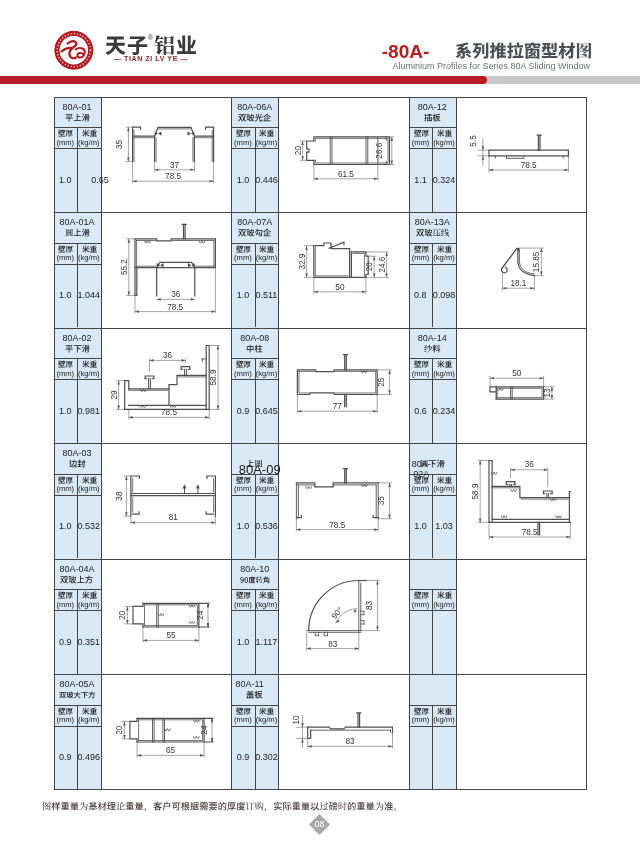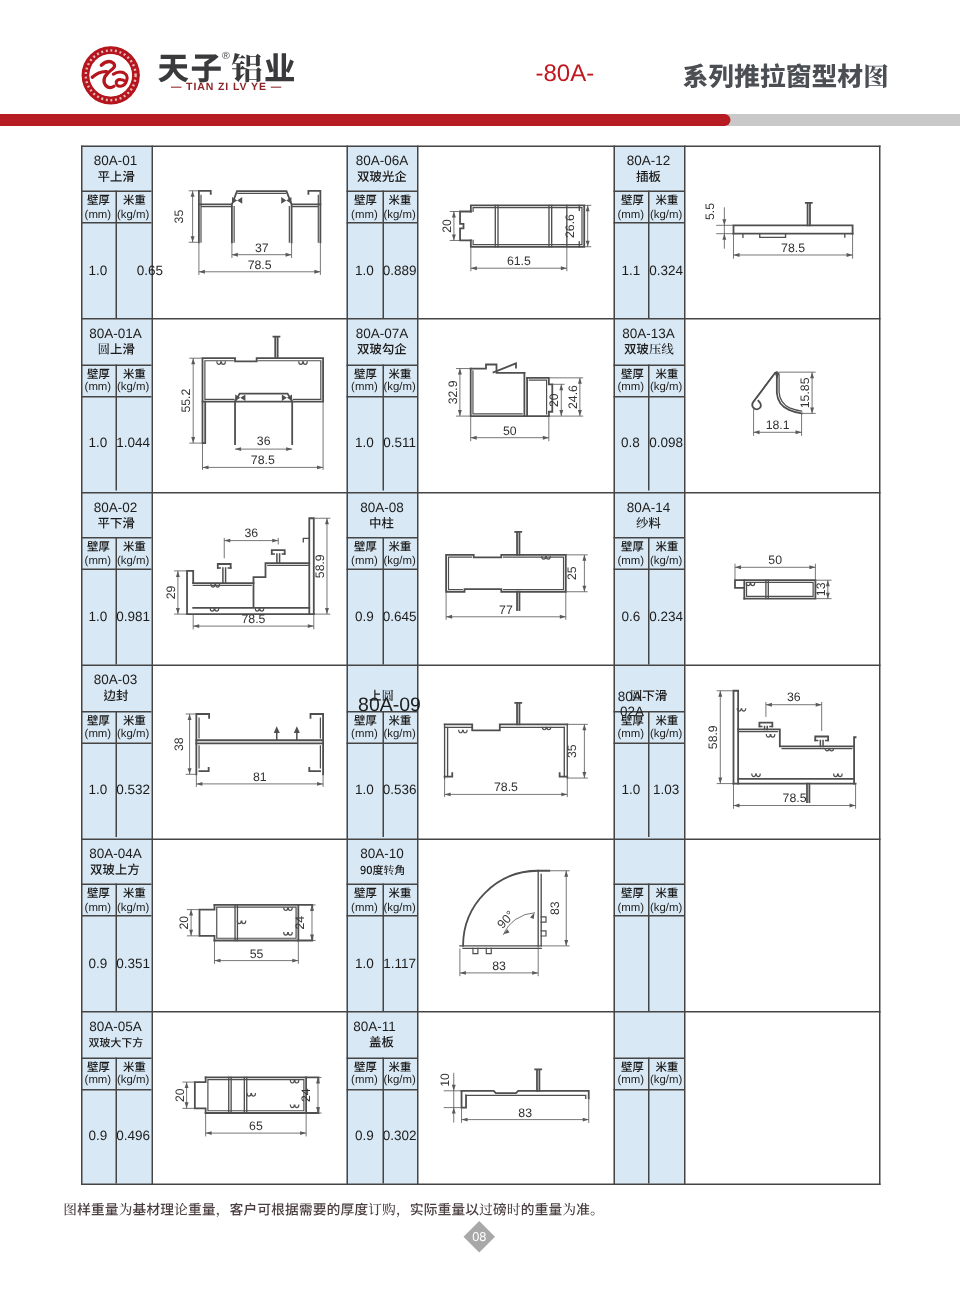--- a/index.html
+++ b/index.html
@@ -26,25 +26,26 @@
 <svg class="abs" style="left:105.0px;top:30.9px" width="46.0" height="28.4" viewBox="0 0 46.0 28.4">
       <path transform="translate(0,22.1)" d="M11.9 -8.7Q12.9 -5.8 15.1 -3.8Q17.2 -1.7 20.6 -0.9Q20.3 -0.6 20.0 -0.1Q19.6 0.4 19.3 0.8Q18.9 1.3 18.7 1.7Q16.3 0.9 14.5 -0.4Q12.7 -1.8 11.4 -3.7Q10.2 -5.6 9.3 -8.1ZM2.1 -16.6H18.8V-13.7H2.1ZM1.3 -10.3H19.7V-7.4H1.3ZM8.8 -15.6H11.8V-11.6Q11.8 -10.3 11.6 -8.9Q11.4 -7.4 10.9 -5.9Q10.3 -4.4 9.3 -3.0Q8.3 -1.5 6.6 -0.3Q4.9 0.9 2.4 1.8Q2.2 1.5 1.9 1.0Q1.6 0.5 1.2 0.1Q0.8 -0.3 0.5 -0.6Q2.8 -1.3 4.3 -2.4Q5.8 -3.4 6.7 -4.6Q7.6 -5.8 8.1 -7.0Q8.5 -8.2 8.7 -9.4Q8.8 -10.6 8.8 -11.7Z M22.9 -8.8H42.2V-6.0H22.9ZM25.0 -16.7H38.1V-14.0H25.0ZM37.3 -16.7H38.0L38.7 -16.9L40.8 -15.3Q39.7 -14.2 38.4 -13.2Q37.1 -12.2 35.7 -11.3Q34.3 -10.4 33.0 -9.7Q32.8 -10.0 32.4 -10.4Q32.1 -10.8 31.8 -11.1Q31.4 -11.5 31.2 -11.7Q32.3 -12.3 33.5 -13.1Q34.8 -13.8 35.8 -14.7Q36.8 -15.5 37.3 -16.1ZM31.2 -11.7H34.1V-1.3Q34.1 -0.2 33.8 0.5Q33.5 1.1 32.7 1.4Q31.9 1.7 30.8 1.8Q29.6 1.9 28.2 1.9Q28.1 1.5 27.9 1.0Q27.7 0.4 27.5 -0.1Q27.3 -0.6 27.0 -1.0Q27.7 -0.9 28.5 -0.9Q29.2 -0.9 29.8 -0.9Q30.3 -0.9 30.6 -0.9Q30.9 -0.9 31.0 -1.0Q31.2 -1.1 31.2 -1.4Z" fill="#3a3a3c"></path>
     </svg>
 <div class="abs" style="left:148px;top:34px;font-size:7px;color:#3a3a3c">®</div>
 <svg class="abs" style="left:154.0px;top:30.9px" width="46.0" height="28.4" viewBox="0 0 46.0 28.4">
       <path transform="translate(0,22.1)" d="M9.6 -7.8 12.3 -6.8H16.9L18.1 -8.2L20.5 -6.4Q20.4 -6.3 20.2 -6.2Q20.0 -6.1 19.6 -6.0V0.9Q19.6 1.0 19.1 1.3Q18.5 1.5 17.5 1.5H17.0V-6.2H12.1V1.2Q12.1 1.3 11.6 1.6Q11.0 1.8 10.0 1.8H9.6V-6.8ZM10.3 -16.8 12.9 -15.8H16.5L17.7 -17.2L20.0 -15.5Q19.9 -15.4 19.7 -15.2Q19.5 -15.1 19.2 -15.1V-9.4Q19.2 -9.3 18.6 -9.1Q18.0 -8.9 17.1 -8.9H16.6V-15.3H12.7V-9.2Q12.7 -9.1 12.2 -8.9Q11.6 -8.6 10.7 -8.6H10.3V-15.8ZM18.2 -0.5V0.1H11.0V-0.5ZM18.2 -10.6V-10.0H11.3V-10.6ZM7.5 -16.4Q7.5 -16.4 7.8 -16.1Q8.2 -15.8 8.7 -15.3Q9.3 -14.9 9.7 -14.5Q9.6 -14.2 9.1 -14.2H2.9L2.7 -14.8H6.2ZM3.2 -1.3Q3.7 -1.5 4.6 -1.9Q5.5 -2.4 6.6 -3.0Q7.7 -3.5 8.9 -4.2L9.0 -4.0Q8.7 -3.5 8.1 -2.7Q7.5 -1.9 6.7 -0.9Q6.0 0.1 5.0 1.1ZM5.6 -10.9 6.3 -10.5V-1.1L4.0 -0.4L5.1 -1.6Q5.5 -0.9 5.6 -0.3Q5.6 0.4 5.5 0.9Q5.3 1.3 5.1 1.6L2.3 -0.8Q2.9 -1.2 3.2 -1.5Q3.4 -1.7 3.5 -1.9Q3.6 -2.1 3.6 -2.3V-10.9ZM7.5 -9.2Q7.5 -9.2 7.9 -8.9Q8.3 -8.6 8.8 -8.1Q9.3 -7.7 9.7 -7.3Q9.6 -7.0 9.1 -7.0H0.8L0.6 -7.6H6.3ZM7.0 -12.7Q7.0 -12.7 7.4 -12.3Q7.7 -12.0 8.3 -11.6Q8.8 -11.1 9.2 -10.7Q9.1 -10.4 8.6 -10.4H2.0L1.9 -11.0H5.8ZM5.3 -16.3Q4.9 -15.2 4.2 -13.9Q3.5 -12.7 2.6 -11.6Q1.7 -10.5 0.6 -9.6L0.5 -9.8Q0.9 -10.6 1.2 -11.6Q1.5 -12.7 1.8 -13.8Q2.1 -14.9 2.2 -16.0Q2.4 -17.0 2.5 -17.8L6.0 -16.8Q6.0 -16.6 5.8 -16.5Q5.7 -16.3 5.3 -16.3Z M23.0 -1.8H42.0V1.0H23.0ZM28.3 -17.6H31.2V-0.8H28.3ZM33.8 -17.6H36.7V-0.6H33.8ZM39.4 -13.5 41.9 -12.3Q41.4 -11.0 40.9 -9.6Q40.3 -8.1 39.7 -6.9Q39.1 -5.6 38.6 -4.5L36.3 -5.7Q36.8 -6.7 37.4 -8.0Q38.0 -9.4 38.5 -10.8Q39.0 -12.2 39.4 -13.5ZM23.2 -12.8 25.8 -13.6Q26.3 -12.3 26.8 -10.9Q27.3 -9.4 27.7 -8.0Q28.2 -6.7 28.4 -5.6L25.7 -4.6Q25.5 -5.7 25.0 -7.1Q24.6 -8.5 24.2 -10.0Q23.7 -11.5 23.2 -12.8Z" fill="#3a3a3c"></path>
     </svg>
 
 <div class="abs" style="left:102px;top:55px;width:98px;font-size:7px;font-weight:bold;color:#8d2427;text-align:center;letter-spacing:0.6px;white-space:nowrap">— TIAN ZI LV YE —</div>
 
-<div class="abs" style="left:357px;top:41px;width:97px;font-size:16px;font-weight:normal;text-align:left;white-space:nowrap;color:#c0181e">-80A-</div>
+<div class="abs" style="left:357px;top:41px;width:97px;font-size:19px;font-weight:bold;text-align:center;white-space:nowrap;color:#c0181e">-80A-</div>
 <svg class="abs" style="left:455.4px;top:39.4px" width="139.6" height="23.2" viewBox="0 0 139.6 23.2">
       <path transform="translate(0,18.1)" d="M4.0 -3.5 6.3 -2.6Q5.8 -2.0 5.1 -1.3Q4.5 -0.7 3.8 -0.1Q3.1 0.5 2.5 0.9Q2.3 0.7 1.9 0.4Q1.5 0.1 1.2 -0.1Q0.8 -0.4 0.5 -0.6Q1.5 -1.1 2.4 -1.9Q3.4 -2.7 4.0 -3.5ZM10.6 -2.5 12.4 -3.7Q13.1 -3.3 13.8 -2.7Q14.5 -2.2 15.2 -1.6Q15.9 -1.1 16.3 -0.6L14.3 0.7Q13.9 0.3 13.3 -0.3Q12.6 -0.9 11.9 -1.5Q11.2 -2.0 10.6 -2.5ZM7.5 -5.0H9.8V-0.8Q9.8 0.0 9.6 0.5Q9.4 1.0 8.8 1.2Q8.2 1.5 7.4 1.5Q6.7 1.6 5.7 1.6Q5.6 1.1 5.4 0.4Q5.1 -0.2 4.9 -0.6Q5.3 -0.6 5.8 -0.6Q6.2 -0.6 6.6 -0.6Q7.0 -0.6 7.1 -0.6Q7.3 -0.6 7.4 -0.7Q7.5 -0.7 7.5 -0.9ZM12.2 -14.8 13.9 -13.0Q12.6 -12.5 11.1 -12.1Q9.7 -11.7 8.1 -11.4Q6.5 -11.1 4.9 -10.9Q3.3 -10.6 1.8 -10.4Q1.7 -10.9 1.5 -11.4Q1.3 -12.0 1.1 -12.4Q2.6 -12.5 4.2 -12.8Q5.7 -13.0 7.2 -13.3Q8.6 -13.7 9.9 -14.0Q11.2 -14.4 12.2 -14.8ZM2.4 -3.1Q2.3 -3.4 2.2 -3.7Q2.1 -4.1 2.0 -4.5Q1.8 -4.9 1.7 -5.2Q2.3 -5.3 2.8 -5.5Q3.3 -5.7 4.1 -6.1Q4.6 -6.3 5.4 -6.7Q6.2 -7.2 7.3 -7.8Q8.3 -8.4 9.4 -9.2Q10.5 -9.9 11.5 -10.8L13.2 -9.2Q11.0 -7.6 8.6 -6.3Q6.2 -5.0 3.8 -4.1V-4.0Q3.8 -4.0 3.6 -3.9Q3.4 -3.8 3.1 -3.7Q2.8 -3.6 2.6 -3.4Q2.4 -3.3 2.4 -3.1ZM2.4 -3.1 2.3 -4.8 3.6 -5.6 13.8 -6.2Q13.8 -5.8 13.8 -5.2Q13.8 -4.7 13.8 -4.3Q11.5 -4.2 9.8 -4.0Q8.1 -3.9 6.9 -3.8Q5.7 -3.7 4.9 -3.6Q4.1 -3.5 3.7 -3.4Q3.2 -3.4 2.9 -3.3Q2.6 -3.2 2.4 -3.1ZM3.1 -6.9Q3.0 -7.1 2.9 -7.5Q2.8 -7.9 2.7 -8.3Q2.5 -8.7 2.4 -9.0Q2.8 -9.1 3.1 -9.2Q3.5 -9.4 3.9 -9.6Q4.2 -9.8 4.9 -10.1Q5.6 -10.5 6.4 -11.1Q7.2 -11.7 7.8 -12.3L9.8 -11.0Q8.6 -10.1 7.2 -9.3Q5.8 -8.5 4.4 -7.9V-7.9Q4.4 -7.9 4.2 -7.8Q4.0 -7.7 3.7 -7.5Q3.5 -7.4 3.3 -7.2Q3.1 -7.1 3.1 -6.9ZM3.1 -6.9 3.0 -8.5 4.1 -9.1 10.6 -9.4Q10.5 -9.0 10.4 -8.5Q10.3 -7.9 10.3 -7.6Q8.6 -7.5 7.4 -7.4Q6.2 -7.3 5.4 -7.3Q4.7 -7.2 4.2 -7.2Q3.8 -7.1 3.5 -7.0Q3.3 -7.0 3.1 -6.9ZM10.9 -7.2 12.8 -8.2Q13.4 -7.6 14.0 -6.8Q14.7 -6.1 15.2 -5.5Q15.8 -4.8 16.2 -4.3L14.2 -3.1Q13.9 -3.6 13.3 -4.3Q12.8 -5.1 12.1 -5.8Q11.5 -6.6 10.9 -7.2Z M27.1 -12.7H29.3V-3.2H27.1ZM31.0 -14.3H33.3V-1.1Q33.3 -0.2 33.1 0.4Q32.9 0.9 32.3 1.1Q31.8 1.4 30.9 1.5Q30.1 1.6 28.9 1.6Q28.8 1.1 28.6 0.4Q28.4 -0.2 28.2 -0.7Q28.9 -0.7 29.6 -0.7Q30.3 -0.7 30.6 -0.7Q30.8 -0.7 30.9 -0.8Q31.0 -0.9 31.0 -1.1ZM20.7 -10.1H25.0V-8.0H20.7ZM18.1 -13.9H26.7V-11.8H18.1ZM19.6 -5.3 20.7 -7.0Q21.2 -6.7 21.7 -6.4Q22.3 -6.1 22.8 -5.7Q23.3 -5.4 23.6 -5.1L22.4 -3.2Q22.2 -3.5 21.7 -3.9Q21.2 -4.2 20.7 -4.6Q20.1 -5.0 19.6 -5.3ZM24.2 -10.1H24.6L25.0 -10.2L26.4 -9.7Q26.0 -6.8 25.2 -4.6Q24.3 -2.4 23.0 -0.8Q21.8 0.7 20.2 1.6Q20.0 1.4 19.7 1.1Q19.4 0.7 19.1 0.4Q18.7 0.1 18.5 -0.0Q20.0 -0.8 21.2 -2.2Q22.4 -3.5 23.1 -5.4Q23.9 -7.2 24.2 -9.6ZM20.9 -12.7 23.1 -12.3Q22.8 -10.8 22.2 -9.3Q21.6 -7.7 20.8 -6.3Q20.0 -5.0 19.0 -4.0Q18.8 -4.2 18.5 -4.5Q18.2 -4.7 17.9 -5.0Q17.6 -5.3 17.4 -5.4Q18.3 -6.3 19.0 -7.5Q19.7 -8.8 20.1 -10.1Q20.6 -11.5 20.9 -12.7Z M34.7 -6.0Q35.8 -6.3 37.3 -6.6Q38.8 -7.0 40.3 -7.4L40.6 -5.4Q39.2 -5.0 37.8 -4.6Q36.4 -4.2 35.2 -3.9ZM34.9 -11.5H40.6V-9.5H34.9ZM36.8 -14.6H39.0V-1.0Q39.0 -0.2 38.8 0.3Q38.7 0.8 38.2 1.1Q37.8 1.3 37.2 1.4Q36.6 1.5 35.7 1.5Q35.7 1.1 35.5 0.4Q35.3 -0.2 35.1 -0.7Q35.6 -0.7 36.0 -0.7Q36.4 -0.7 36.5 -0.7Q36.7 -0.7 36.7 -0.8Q36.8 -0.8 36.8 -1.0ZM42.5 -8.3H50.5V-6.3H42.5ZM42.5 -4.9H50.5V-2.9H42.5ZM42.6 -1.5H51.1V0.6H42.6ZM43.0 -14.6 45.2 -14.0Q44.7 -12.5 44.0 -11.1Q43.3 -9.7 42.5 -8.4Q41.7 -7.2 40.9 -6.3Q40.7 -6.5 40.4 -6.8Q40.1 -7.1 39.8 -7.4Q39.5 -7.8 39.2 -8.0Q40.0 -8.7 40.8 -9.8Q41.5 -10.8 42.1 -12.1Q42.6 -13.3 43.0 -14.6ZM44.0 -11.7H50.7V-9.6H44.0V1.6H41.9V-9.9L43.6 -11.7ZM45.9 -10.6H48.1V-0.4H45.9ZM45.4 -13.7 47.4 -14.5Q47.8 -14.0 48.1 -13.3Q48.4 -12.7 48.5 -12.2L46.5 -11.3Q46.4 -11.8 46.1 -12.5Q45.8 -13.2 45.4 -13.7Z M58.4 -11.8H68.1V-9.7H58.4ZM59.5 -8.7 61.5 -9.2Q61.7 -8.4 61.9 -7.4Q62.0 -6.5 62.2 -5.6Q62.4 -4.6 62.5 -3.8Q62.6 -2.9 62.7 -2.3L60.5 -1.7Q60.4 -2.3 60.3 -3.2Q60.2 -4.1 60.1 -5.0Q60.0 -6.0 59.8 -6.9Q59.7 -7.9 59.5 -8.7ZM64.7 -9.2 67.1 -8.9Q67.0 -7.8 66.8 -6.7Q66.5 -5.5 66.3 -4.4Q66.1 -3.3 65.8 -2.3Q65.6 -1.3 65.3 -0.6L63.4 -1.0Q63.6 -1.8 63.8 -2.8Q64.0 -3.8 64.2 -4.9Q64.4 -6.1 64.5 -7.2Q64.7 -8.3 64.7 -9.2ZM57.6 -1.3H68.4V0.9H57.6ZM61.5 -14.4 63.6 -14.9Q63.9 -14.3 64.1 -13.6Q64.4 -12.9 64.5 -12.3L62.2 -11.7Q62.1 -12.2 61.9 -13.0Q61.7 -13.8 61.5 -14.4ZM52.1 -6.0Q53.2 -6.2 54.8 -6.6Q56.3 -7.0 57.8 -7.3L58.1 -5.2Q56.7 -4.9 55.3 -4.5Q53.9 -4.1 52.7 -3.8ZM52.3 -11.4H58.0V-9.3H52.3ZM54.2 -14.7H56.4V-0.8Q56.4 -0.0 56.3 0.4Q56.1 0.9 55.7 1.1Q55.2 1.4 54.6 1.5Q54.0 1.5 53.2 1.5Q53.1 1.1 53.0 0.5Q52.8 -0.1 52.6 -0.5Q53.0 -0.5 53.4 -0.5Q53.8 -0.5 53.9 -0.5Q54.2 -0.5 54.2 -0.8Z M70.6 -8.4H84.4V1.6H82.1V-6.6H72.8V1.6H70.6ZM75.8 -9.6 78.2 -9.2Q77.7 -8.5 77.3 -7.9Q76.8 -7.3 76.4 -6.9L74.6 -7.3Q75.0 -7.8 75.3 -8.4Q75.7 -9.1 75.8 -9.6ZM71.9 -0.6H82.7V1.1H71.9ZM76.3 -6.6 78.1 -6.3Q77.4 -5.3 76.4 -4.6Q75.5 -3.8 74.2 -3.1Q74.0 -3.4 73.6 -3.7Q73.2 -4.1 73.0 -4.2Q74.1 -4.7 75.0 -5.4Q75.9 -6.0 76.3 -6.6ZM75.2 -3.4 76.4 -4.4Q77.2 -4.1 78.1 -3.7Q79.0 -3.3 79.9 -2.8Q80.7 -2.4 81.3 -2.0L80.0 -0.8Q79.5 -1.2 78.7 -1.7Q77.9 -2.1 77.0 -2.6Q76.0 -3.0 75.2 -3.4ZM69.9 -13.6H85.2V-10.8H82.9V-11.9H72.1V-10.5H69.9ZM76.1 -14.4 78.6 -14.8Q78.7 -14.4 78.9 -13.9Q79.1 -13.3 79.1 -13.0L76.6 -12.6Q76.5 -13.0 76.4 -13.5Q76.3 -14.0 76.1 -14.4ZM78.1 -12.6H80.4V-11.2Q80.4 -10.9 80.5 -10.8Q80.5 -10.6 80.9 -10.6Q81.0 -10.6 81.3 -10.6Q81.5 -10.6 81.8 -10.6Q82.1 -10.6 82.4 -10.6Q82.7 -10.6 82.8 -10.6Q83.0 -10.6 83.4 -10.7Q83.7 -10.7 84.0 -10.7Q84.3 -10.8 84.5 -10.8Q84.5 -10.4 84.6 -9.9Q84.6 -9.5 84.7 -9.1Q84.4 -9.0 83.9 -9.0Q83.4 -9.0 82.9 -9.0Q82.8 -9.0 82.4 -9.0Q82.1 -9.0 81.7 -9.0Q81.3 -9.0 81.0 -9.0Q80.7 -9.0 80.5 -9.0Q79.5 -9.0 79.0 -9.2Q78.5 -9.4 78.3 -10.0Q78.1 -10.5 78.1 -11.2ZM74.4 -12.2H76.6Q76.5 -11.4 76.2 -10.8Q75.9 -10.1 75.3 -9.7Q74.7 -9.2 73.7 -8.9Q72.6 -8.5 70.9 -8.3Q70.8 -8.7 70.5 -9.2Q70.2 -9.7 69.9 -10.0Q71.3 -10.2 72.2 -10.3Q73.0 -10.5 73.5 -10.7Q73.9 -11.0 74.1 -11.4Q74.3 -11.7 74.4 -12.2ZM79.7 -5.7H80.0L80.3 -5.8L81.5 -5.2Q81.0 -4.2 80.2 -3.5Q79.4 -2.7 78.4 -2.2Q77.5 -1.6 76.4 -1.2Q75.3 -0.8 74.1 -0.5Q74.0 -0.8 73.7 -1.2Q73.4 -1.6 73.2 -1.8Q74.2 -2.0 75.2 -2.3Q76.1 -2.7 77.0 -3.1Q77.9 -3.6 78.6 -4.2Q79.3 -4.8 79.7 -5.5ZM76.5 -5.7H79.8V-4.6H75.8Z M87.5 -14.1H95.4V-12.1H87.5ZM86.9 -10.4H95.8V-8.4H86.9ZM86.8 -1.1H102.4V1.0H86.8ZM88.5 -4.3H100.7V-2.2H88.5ZM92.1 -13.3H94.3V-5.2H92.1ZM93.4 -5.5H95.7V0.5H93.4ZM96.4 -13.7H98.5V-7.8H96.4ZM99.5 -14.4H101.7V-7.1Q101.7 -6.4 101.5 -6.0Q101.4 -5.5 100.8 -5.3Q100.3 -5.1 99.6 -5.0Q99.0 -4.9 98.1 -4.9Q98.0 -5.4 97.8 -5.9Q97.6 -6.5 97.4 -6.9Q97.9 -6.9 98.5 -6.9Q99.0 -6.9 99.2 -6.9Q99.4 -6.9 99.5 -7.0Q99.5 -7.0 99.5 -7.2ZM88.8 -13.3H90.9V-10.2Q90.9 -9.2 90.7 -8.2Q90.4 -7.2 89.8 -6.3Q89.2 -5.4 88.0 -4.7Q87.8 -5.0 87.5 -5.3Q87.3 -5.6 87.0 -5.9Q86.7 -6.2 86.5 -6.3Q87.5 -6.9 88.0 -7.5Q88.5 -8.1 88.6 -8.8Q88.8 -9.5 88.8 -10.2Z M111.4 -11.1H119.9V-9.0H111.4ZM115.8 -14.6H118.3V-1.2Q118.3 -0.2 118.0 0.3Q117.8 0.8 117.3 1.1Q116.7 1.3 115.9 1.4Q115.0 1.5 113.9 1.5Q113.8 1.0 113.6 0.3Q113.4 -0.3 113.2 -0.8Q113.8 -0.8 114.5 -0.8Q115.2 -0.8 115.4 -0.8Q115.6 -0.8 115.7 -0.9Q115.8 -0.9 115.8 -1.2ZM115.7 -10.1 117.5 -9.0Q117.0 -7.8 116.4 -6.7Q115.7 -5.6 114.9 -4.5Q114.1 -3.4 113.2 -2.5Q112.3 -1.6 111.4 -0.9Q111.1 -1.4 110.7 -1.9Q110.2 -2.4 109.8 -2.8Q110.7 -3.3 111.5 -4.2Q112.4 -5.0 113.2 -6.0Q114.0 -6.9 114.6 -8.0Q115.2 -9.0 115.7 -10.1ZM103.9 -11.1H110.9V-9.0H103.9ZM106.5 -14.7H108.8V1.6H106.5ZM106.4 -9.7 107.9 -9.1Q107.7 -8.1 107.3 -7.0Q107.0 -5.8 106.6 -4.8Q106.1 -3.7 105.6 -2.8Q105.2 -1.8 104.6 -1.2Q104.4 -1.7 104.1 -2.3Q103.7 -3.0 103.4 -3.5Q103.9 -4.0 104.4 -4.8Q104.9 -5.5 105.2 -6.3Q105.6 -7.2 105.9 -8.0Q106.2 -8.9 106.4 -9.7ZM108.6 -8.7Q108.8 -8.5 109.1 -8.3Q109.4 -8.0 109.8 -7.7Q110.1 -7.3 110.4 -7.0Q110.8 -6.7 111.0 -6.4Q111.3 -6.1 111.4 -6.0L110.1 -4.1Q109.9 -4.4 109.6 -4.9Q109.2 -5.4 108.9 -5.9Q108.5 -6.4 108.1 -6.8Q107.8 -7.3 107.5 -7.6Z M124.2 0.7Q124.2 0.9 124.0 1.1Q123.7 1.3 123.3 1.4Q122.9 1.6 122.4 1.6H122.0V-13.3V-14.3L124.4 -13.3H134.7V-12.8H124.2ZM133.5 -13.3 134.6 -14.5 136.7 -12.8Q136.6 -12.7 136.4 -12.6Q136.2 -12.5 136.0 -12.5V0.8Q136.0 0.9 135.7 1.0Q135.4 1.2 134.9 1.3Q134.5 1.5 134.1 1.5H133.7V-13.3ZM129.0 -11.9Q128.9 -11.6 128.4 -11.7Q128.1 -11.0 127.5 -10.2Q127.0 -9.5 126.2 -8.7Q125.5 -8.0 124.7 -7.5L124.5 -7.7Q125.0 -8.4 125.4 -9.3Q125.8 -10.3 126.1 -11.2Q126.4 -12.2 126.5 -12.9ZM127.4 -5.7Q128.6 -5.9 129.3 -5.7Q130.1 -5.6 130.4 -5.3Q130.8 -5.0 130.9 -4.6Q131.0 -4.3 130.8 -4.0Q130.6 -3.7 130.3 -3.6Q130.0 -3.4 129.6 -3.6Q129.4 -4.0 128.8 -4.5Q128.2 -5.1 127.3 -5.5ZM126.1 -3.2Q127.9 -3.4 129.1 -3.3Q130.3 -3.2 130.9 -2.8Q131.6 -2.5 131.9 -2.1Q132.1 -1.6 132.0 -1.3Q131.9 -0.9 131.6 -0.7Q131.3 -0.5 130.8 -0.6Q130.4 -0.9 129.7 -1.4Q129.0 -1.8 128.0 -2.2Q127.1 -2.6 126.0 -2.9ZM126.7 -10.3Q127.4 -9.3 128.5 -8.6Q129.6 -8.0 131.0 -7.6Q132.4 -7.2 133.8 -7.0L133.8 -6.8Q133.2 -6.7 132.8 -6.2Q132.5 -5.7 132.3 -5.0Q130.3 -5.7 128.8 -6.9Q127.3 -8.1 126.5 -10.1ZM130.4 -10.8 131.5 -11.9 133.3 -10.3Q133.2 -10.2 133.1 -10.1Q132.9 -10.1 132.6 -10.0Q131.4 -8.2 129.3 -6.8Q127.2 -5.5 124.4 -4.9L124.3 -5.1Q125.8 -5.7 127.0 -6.6Q128.3 -7.5 129.2 -8.5Q130.1 -9.6 130.6 -10.8ZM131.5 -10.8V-10.3H126.9L127.3 -10.8ZM134.9 -0.3V0.2H123.1V-0.3Z" fill="#4b4f54"></path>
     </svg>
 
+<div class="abs" style="left:290px;top:61px;width:300px;font-size:9px;color:#6d7174;text-align:right;white-space:nowrap">Aluminium Profiles for Series 80A Sliding Window</div>
 
 <div class="abs" style="left:300px;top:76px;width:340px;height:8px;background:#c9c9c9;border-radius:4px 0 0 4px"></div>
 
 <div class="abs" style="left:0px;top:76px;width:487px;height:8px;background:#b71c22;border-radius:0 4px 4px 0"></div>
 
 <div class="abs" style="left:53.5px;top:96.5px;width:533.0px;height:693.0px">
 
 <div class="blue" style="left:0.0px;top:0px;width:47.0px;height:693.0px"></div>
 
 <div class="blue" style="left:177.7px;top:0px;width:47.0px;height:693.0px"></div>
@@ -169,21 +170,21 @@
       </svg>
 <svg class="abs" style="left:182.3px;top:31.5px" width="17.2" height="10.3" viewBox="0 0 17.2 10.3">
         <path transform="translate(0,8.0)" d="M3.8 -5.9H7.1V-5.3H3.8ZM3.8 -3.4H7.1V-2.9H3.8ZM3.6 -4.6H7.3V-4.0H3.6ZM4.2 -5.2 4.8 -5.4Q4.9 -5.2 5.0 -4.9Q5.0 -4.7 5.1 -4.6L4.5 -4.4Q4.5 -4.6 4.4 -4.8Q4.3 -5.0 4.2 -5.2ZM5.1 -4.3H5.8V-2.1H5.1ZM0.7 -6.2H1.3V-4.9Q1.3 -4.6 1.3 -4.2Q1.3 -3.9 1.2 -3.5Q1.1 -3.1 1.0 -2.8Q0.9 -2.4 0.7 -2.1Q0.6 -2.2 0.5 -2.3Q0.4 -2.4 0.4 -2.5Q0.3 -2.6 0.2 -2.6Q0.4 -3.0 0.5 -3.4Q0.7 -3.8 0.7 -4.2Q0.7 -4.6 0.7 -4.9ZM6.0 -5.3 6.7 -5.2Q6.6 -5.0 6.5 -4.8Q6.4 -4.5 6.3 -4.4L5.8 -4.4Q5.8 -4.6 5.9 -4.7Q5.9 -4.9 6.0 -5.0Q6.0 -5.2 6.0 -5.3ZM1.1 -6.2H3.5V-4.4H1.1V-5.0H2.8V-5.6H1.1ZM0.3 -0.2H7.3V0.5H0.3ZM1.1 -1.5H6.6V-0.9H1.1ZM3.4 -2.1H4.2V0.1H3.4ZM5.0 -6.3 5.6 -6.5Q5.7 -6.3 5.8 -6.1Q5.9 -5.9 5.9 -5.7L5.2 -5.5Q5.2 -5.7 5.1 -5.9Q5.1 -6.1 5.0 -6.3ZM1.7 -3.4V-2.7H2.9V-3.4ZM1.1 -3.9H3.5V-2.2H1.1Z M9.2 -1.3H14.9V-0.7H9.2ZM9.8 -2.5H13.6V-2.0H9.8ZM10.5 -3.8V-3.3H13.4V-3.8ZM10.5 -4.6V-4.2H13.4V-4.6ZM9.9 -5.1H14.1V-2.9H9.9ZM11.7 -1.6H12.4V-0.1Q12.4 0.2 12.3 0.3Q12.2 0.4 12.0 0.5Q11.8 0.6 11.5 0.6Q11.2 0.6 10.7 0.6Q10.7 0.5 10.6 0.3Q10.5 0.1 10.5 0.0Q10.7 0.0 10.9 0.0Q11.1 0.0 11.3 0.0Q11.4 0.0 11.5 0.0Q11.6 0.0 11.6 -0.0Q11.7 -0.0 11.7 -0.1ZM13.4 -2.5H13.6L13.8 -2.5L14.2 -2.2Q13.9 -2.0 13.5 -1.8Q13.2 -1.6 12.8 -1.5Q12.4 -1.3 12.0 -1.2Q11.9 -1.3 11.8 -1.4Q11.7 -1.5 11.7 -1.6Q12.0 -1.7 12.3 -1.8Q12.7 -2.0 13.0 -2.1Q13.3 -2.2 13.4 -2.4ZM9.0 -6.1H14.8V-5.4H9.0ZM8.5 -6.1H9.2V-3.8Q9.2 -3.3 9.2 -2.7Q9.2 -2.2 9.1 -1.6Q9.0 -1.0 8.9 -0.4Q8.7 0.2 8.4 0.6Q8.4 0.6 8.3 0.5Q8.1 0.4 8.0 0.4Q7.9 0.3 7.8 0.3Q8.1 -0.2 8.2 -0.7Q8.4 -1.2 8.4 -1.7Q8.5 -2.3 8.5 -2.8Q8.5 -3.3 8.5 -3.8Z" fill="#1c1c1c"></path>
       </svg>
 <svg class="abs" style="left:205.8px;top:31.5px" width="17.2" height="10.3" viewBox="0 0 17.2 10.3">
         <path transform="translate(0,8.0)" d="M0.4 -3.5H7.2V-2.8H0.4ZM3.4 -6.4H4.2V0.6H3.4ZM6.1 -6.1 6.9 -5.7Q6.7 -5.4 6.5 -5.1Q6.3 -4.7 6.0 -4.4Q5.8 -4.1 5.6 -3.9L5.0 -4.2Q5.2 -4.4 5.4 -4.7Q5.6 -5.1 5.8 -5.4Q6.0 -5.8 6.1 -6.1ZM0.8 -5.7 1.5 -6.0Q1.7 -5.7 1.9 -5.4Q2.1 -5.1 2.3 -4.8Q2.4 -4.5 2.5 -4.2L1.8 -3.9Q1.7 -4.2 1.6 -4.5Q1.4 -4.8 1.2 -5.1Q1.0 -5.4 0.8 -5.7ZM3.1 -3.2 3.7 -2.9Q3.5 -2.4 3.1 -2.0Q2.8 -1.5 2.4 -1.1Q2.0 -0.6 1.6 -0.3Q1.2 0.1 0.8 0.3Q0.7 0.2 0.6 0.1Q0.5 0.0 0.4 -0.1Q0.3 -0.2 0.2 -0.3Q0.6 -0.5 1.1 -0.8Q1.5 -1.1 1.8 -1.5Q2.2 -1.9 2.5 -2.3Q2.9 -2.7 3.1 -3.2ZM4.5 -3.2Q4.7 -2.8 5.0 -2.4Q5.4 -2.0 5.7 -1.6Q6.1 -1.2 6.6 -0.9Q7.0 -0.6 7.4 -0.3Q7.3 -0.3 7.2 -0.2Q7.1 -0.1 7.0 0.1Q6.9 0.2 6.8 0.3Q6.4 0.0 6.0 -0.3Q5.6 -0.7 5.2 -1.1Q4.8 -1.5 4.5 -2.0Q4.1 -2.5 3.8 -2.9Z M8.0 -0.2H14.8V0.4H8.0ZM8.0 -5.1H14.8V-4.5H8.0ZM8.5 -1.3H14.4V-0.7H8.5ZM11.0 -5.8H11.7V0.1H11.0ZM13.7 -6.4 14.1 -5.8Q13.5 -5.7 12.9 -5.7Q12.2 -5.6 11.5 -5.6Q10.8 -5.5 10.1 -5.5Q9.4 -5.4 8.7 -5.4Q8.7 -5.6 8.7 -5.7Q8.6 -5.9 8.6 -6.0Q9.3 -6.0 10.0 -6.0Q10.7 -6.1 11.4 -6.1Q12.0 -6.2 12.6 -6.2Q13.3 -6.3 13.7 -6.4ZM9.5 -2.7V-2.2H13.3V-2.7ZM9.5 -3.6V-3.1H13.3V-3.6ZM8.8 -4.1H14.1V-1.7H8.8Z" fill="#1c1c1c"></path>
       </svg>
 <div class="ct" style="left:177.7px;top:41.1px;width:23.5px;font-size:7.6px">(mm)</div>
 <div class="ct" style="left:201.2px;top:41.1px;width:23.5px;font-size:7.6px">(kg/m)</div>
 <div class="ct" style="left:177.7px;top:78.0px;width:23.5px;font-size:9px">1.0</div>
-<div class="ct" style="left:201.2px;top:78.0px;width:23.5px;font-size:9px">0.889</div>
+<div class="ct" style="left:201.2px;top:78.0px;width:23.5px;font-size:9px">0.446</div>
 
 <svg class="abs" style="left:224.7px;top:0.0px" width="130.7" height="115.5" viewBox="0 0 130.7 115.5">
         <path d="M35.9,44 H28.7 V52.2 H31 V55.2 H28.7 V63.3 H35.9" stroke="#4f4f4f" stroke-width="1.2" fill="none" stroke-linecap="square"></path>
         <path d="M35.9,44 V39.9 H111.5 V67.5 H35.9 V63.3" stroke="#4f4f4f" stroke-width="1.2" fill="none" stroke-linecap="square"></path>
         <path d="M37.4,44 V41.4 H110 V66 H37.4 V63.3" stroke="#4f4f4f" stroke-width="0.8" fill="none" stroke-linecap="square"></path>
         <path d="M52.2,39.9 V67.5 M54,39.9 V67.5 M88,39.9 V67.5 M89.8,39.9 V67.5" stroke="#4f4f4f" stroke-width="0.9" fill="none" stroke-linecap="square"></path>
         <path d="M99.9,39.9 V67.5" stroke="#4f4f4f" stroke-width="0.9" fill="none" stroke-linecap="square"></path>
         <path d="M108.2,39.9 V43.2 M108.2,67.5 V64.3" stroke="#4f4f4f" stroke-width="0.9" fill="none" stroke-linecap="square"></path>
         <line x1="28.7" y1="44" x2="21.8" y2="44" stroke="#5a5a5a" stroke-width="0.55"></line>
         <line x1="28.7" y1="63.3" x2="21.8" y2="63.3" stroke="#5a5a5a" stroke-width="0.55"></line>

